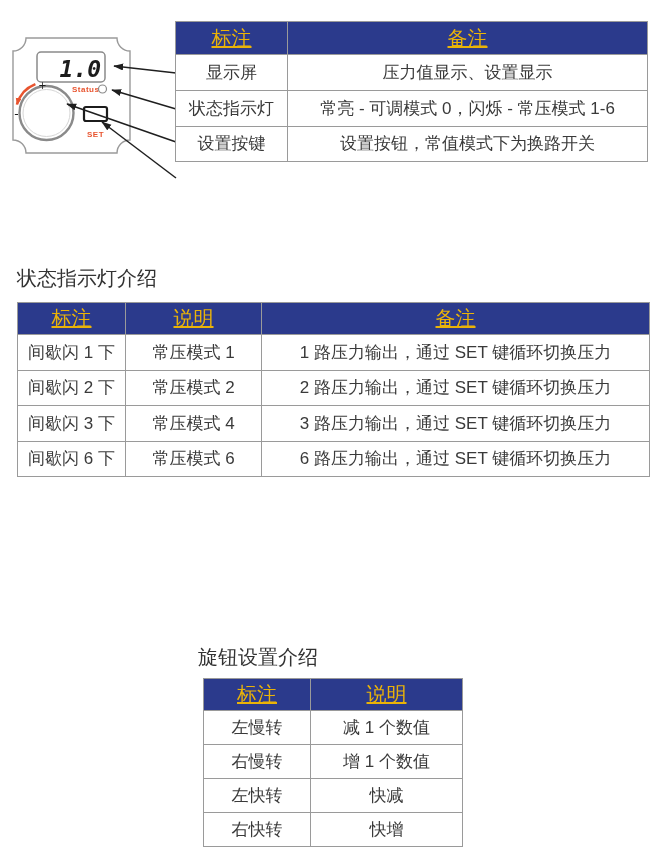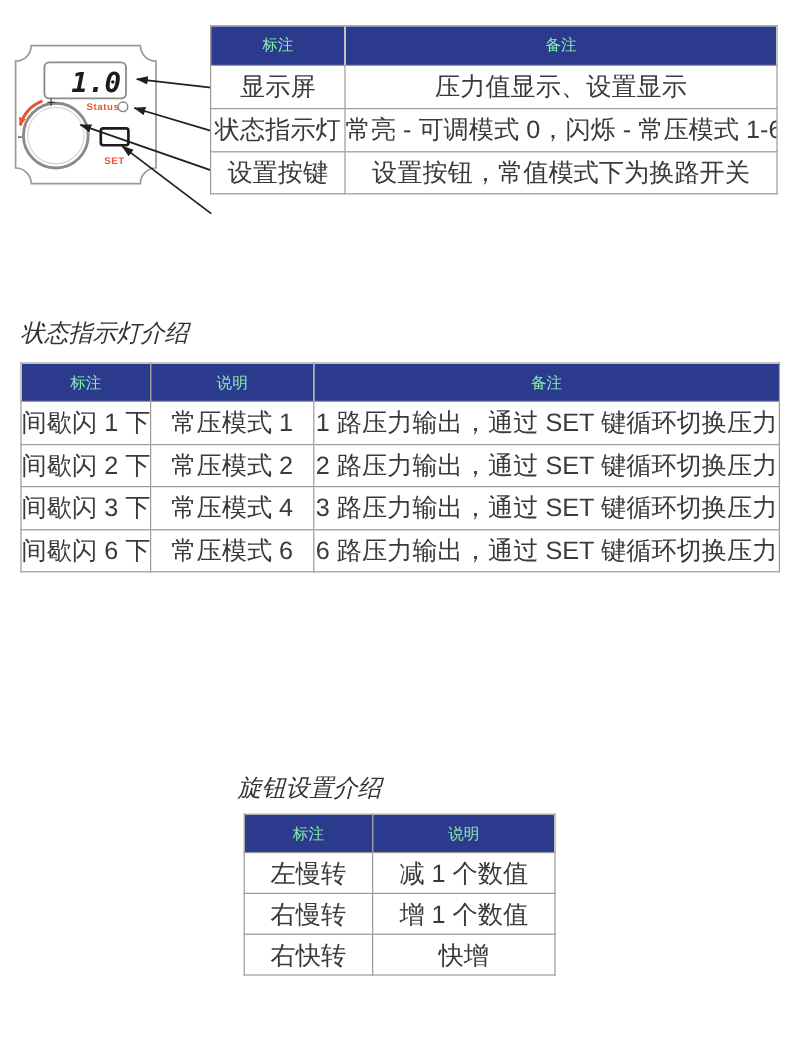--- a/index.html
+++ b/index.html
@@ -7,37 +7,37 @@
     width:670px;height:866px;position:relative;background:#ffffff;
     font-family:"Liberation Sans","DejaVu Sans",sans-serif;
     overflow:hidden;
   }
   .tbl{
     position:absolute;border-collapse:collapse;table-layout:fixed;
     background:#ffffff;
   }
   .tbl th,.tbl td{
     border:1px solid #9a9a9a;text-align:center;vertical-align:middle;
-    padding:0;font-size:21px;color:#3a3a3a;font-weight:400;
+    padding:0;font-size:17px;color:#3a3a3a;font-weight:400;
     overflow:hidden;white-space:nowrap;
   }
   .tbl th{
-    background:#2b3a8c;color:#86efac;font-size:13px;font-weight:400;
+    background:#2b3a8c;color:#eab308;font-size:20px;font-weight:400;text-decoration:underline;
   }
   #annot-table{left:175px;top:21px;width:473px;}
   #annot-table tr.head{height:33px;}
   #annot-table tr.row{height:35.75px;}
   #status-table{left:17px;top:302px;width:633px;}
   #status-table tr.head{height:32px;}
   #status-table tr.row{height:35.5px;}
   #knob-table{left:203px;top:678px;width:260px;}
   #knob-table tr.head{height:32px;}
   #knob-table tr.row{height:34px;}
   .section-title{
-    position:absolute;font-size:20px;color:#333333;line-height:22px;font-style:italic;
+    position:absolute;font-size:20px;color:#333333;line-height:22px;
   }
   #status-title{left:17px;top:267px;}
   #knob-title{left:198px;top:646px;}
   #device-svg{position:absolute;left:0;top:0;width:185px;height:200px;}
   .lcd-text{
     font-family:"DejaVu Sans Mono","Liberation Mono",monospace;
     font-style:italic;font-weight:bold;font-size:23px;fill:#1c1c1c;
   }
   .red-small{
     font-family:"Liberation Sans","DejaVu Sans",sans-serif;
@@ -162,17 +162,21 @@
   </tr>
   <tr class="row">
     <td>左慢转</td>
     <td>减 1 个数值</td>
   </tr>
   <tr class="row">
     <td>右慢转</td>
     <td>增 1 个数值</td>
   </tr>
   <tr class="row">
+    <td>左快转</td>
+    <td>快减</td>
+  </tr>
+  <tr class="row">
     <td>右快转</td>
     <td>快增</td>
   </tr>
 </tbody>
   </table>
 
 </body></html>

